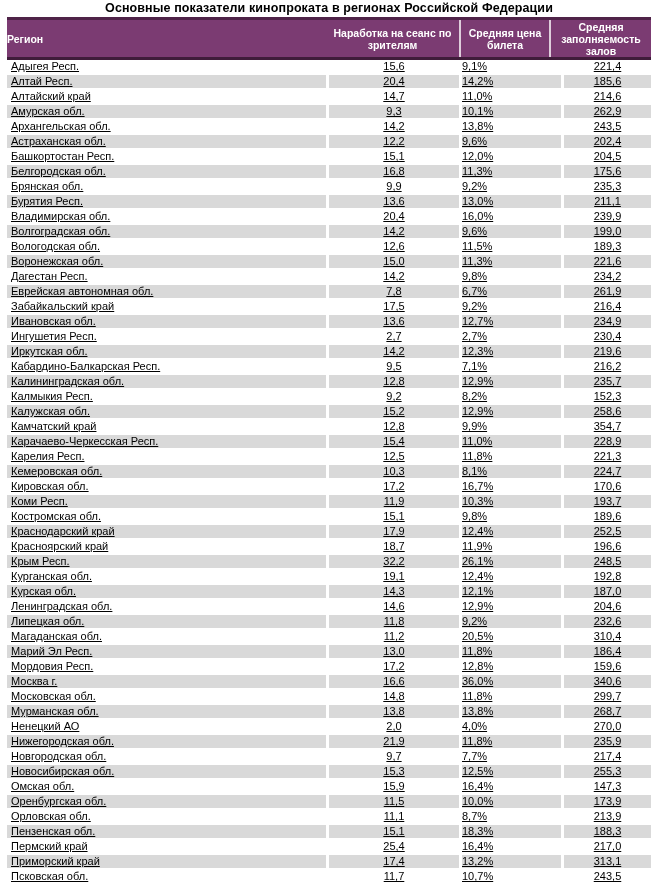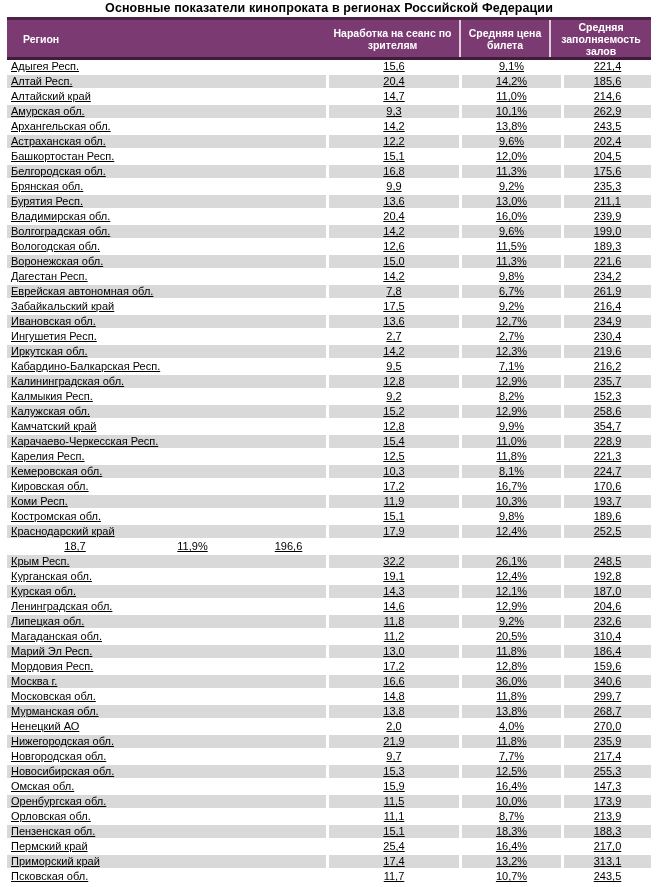--- a/index.html
+++ b/index.html
@@ -50,21 +50,21 @@
     align-items: center;
     justify-content: center;
     text-align: center;
     line-height: 12px;
     padding: 0 2px;
   }
   .hcell.c0 {
     width: 319px;
     justify-content: flex-start;
     text-align: right;
-    padding-left: 16px;
+    padding-left: 0;
   }
   .hcell.c1 { width: 133px; }
   .hcell.c2 { width: 102px; border-left: 2px solid rgba(255,255,255,0.75); }
   .hcell.c3 { width: 90px;  border-left: 2px solid rgba(255,255,255,0.75); }
   
   .tbody { width: 644px; }
   .row {
     display: flex;
     width: 644px;
     height: 15px;
@@ -82,21 +82,21 @@
     white-space: nowrap;
     background: transparent;
   }
   .row.gray .cell { background: #D9D9D9; }
   .cell.c0 {
     width: 319px;
     padding-left: 4px;
     text-align: left;
   }
   .cell.c1 { width: 133px; text-align: center; }
-  .cell.c2 { width: 102px; text-align: center; }
+  .cell.c2 { width: 102px; text-align: left; }
   .cell.c3 { width: 90px;  text-align: center; }
   .cell.c1, .cell.c2, .cell.c3 { border-left: 3px solid #ffffff; }
 </style>
 </head>
 <body>
 
 <div class="page">
 
   <div class="title">Основные показатели кинопроката в регионах Российской Федерации</div>
 
@@ -296,20 +296,21 @@
           <div class="cell c2">9,8%</div>
           <div class="cell c3">189,6</div>
         </div>
         <div class="row gray">
           <div class="cell c0">Краснодарский край</div>
           <div class="cell c1">17,9</div>
           <div class="cell c2">12,4%</div>
           <div class="cell c3">252,5</div>
         </div>
         <div class="row">
+          <div class="cell c0">Красноярский край</div>
           <div class="cell c1">18,7</div>
           <div class="cell c2">11,9%</div>
           <div class="cell c3">196,6</div>
         </div>
         <div class="row gray">
           <div class="cell c0">Крым Респ.</div>
           <div class="cell c1">32,2</div>
           <div class="cell c2">26,1%</div>
           <div class="cell c3">248,5</div>
         </div>

